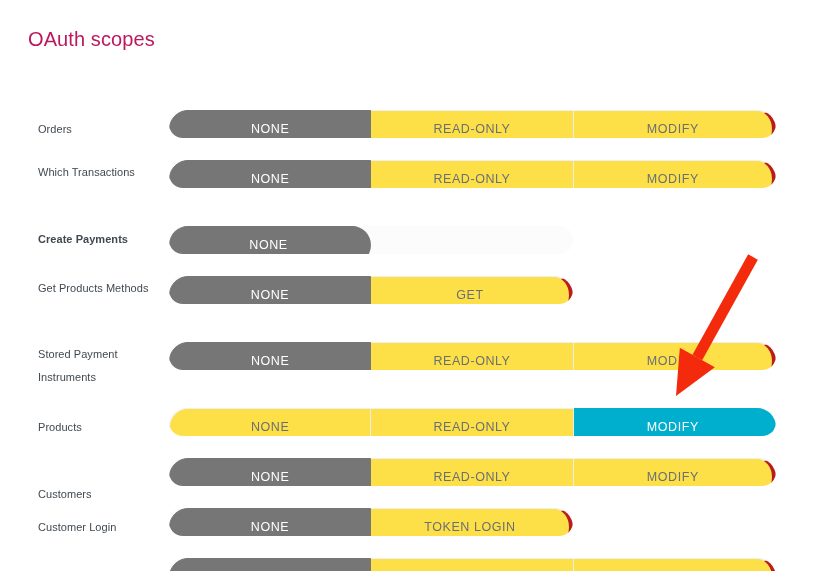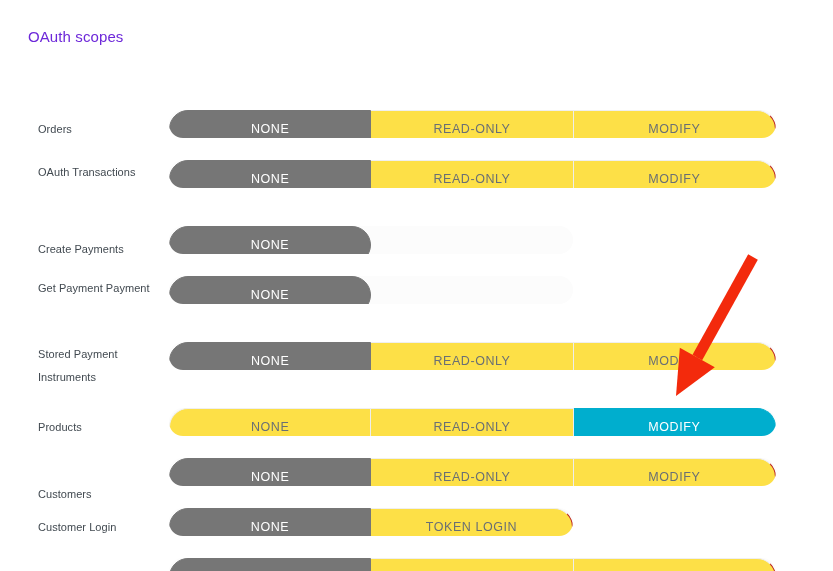--- a/index.html
+++ b/index.html
@@ -18,23 +18,23 @@
   #page {
     position: absolute;
     inset: 0;
     overflow: hidden;
   }
 
   .page-title {
     position: absolute;
     left: 28px;
     top: 28px;
-    font-size: 15px;
+    font-size: 20px;
     font-weight: 400;
-    color: #6d28d9;
+    color: #be185d;
     letter-spacing: 0.1px;
     white-space: nowrap;
   }
 
   .page-subtitle {
     position: absolute;
     left: 28px;
     top: 60px;
     font-size: 13.5px;
     color: #5f6368;
@@ -101,21 +101,21 @@
   }
   .cols-3 .seg { width: 202.33px; }
   .cols-2 .seg { width: 202px; }
 
   .seg:first-child {
     border-left: 1px solid #efefef;
     border-top-left-radius: 19px;
     border-bottom-left-radius: 19px;
   }
   .seg:last-child {
-    border-right: 1px solid #b91c1c;
+    border-right: 4px solid #b91c1c;
     border-top-right-radius: 19px;
     border-bottom-right-radius: 19px;
   }
 
   .seg.selected-gray {
     background: #767676;
     color: #ffffff;
     border-color: #767676;
   }
   .seg.selected-cyan {
@@ -144,37 +144,38 @@
   <div class="scope-list" id="scope-list">
       <div class="scope-row" style="top: 6px;">
         <div class="scope-label" style="top: 8px;">Orders</div>
         <div class="segmented cols-3">
           <div class="seg selected-gray">NONE</div>
           <div class="seg">READ-ONLY</div>
           <div class="seg">MODIFY</div>
         </div>
       </div>
       <div class="scope-row" style="top: 56px;">
-        <div class="scope-label" style="top: 1px;">OAuth Transactions</div>
+        <div class="scope-label" style="top: 1px;">Which Transactions</div>
         <div class="segmented cols-3">
           <div class="seg selected-gray">NONE</div>
           <div class="seg">READ-ONLY</div>
           <div class="seg">MODIFY</div>
         </div>
       </div>
       <div class="scope-row" style="top: 122px;">
-        <div class="scope-label" style="top: 12px;">Create Payments</div>
+        <div class="scope-label" style="top: 2px; font-weight: bold;">Create Payments</div>
         <div class="segmented cols-2">
           <div class="seg selected-gray">NONE</div>
         </div>
       </div>
       <div class="scope-row" style="top: 172px;">
-        <div class="scope-label" style="top: 1px;">Get Payment Payment</div>
+        <div class="scope-label" style="top: 1px;">Get Products Methods</div>
         <div class="segmented cols-2">
           <div class="seg selected-gray">NONE</div>
+          <div class="seg">GET</div>
         </div>
       </div>
       <div class="scope-row" style="top: 238px;">
         <div class="scope-label" style="top: 1px;">Stored Payment Instruments</div>
         <div class="segmented cols-3">
           <div class="seg selected-gray">NONE</div>
           <div class="seg">READ-ONLY</div>
           <div class="seg">MODIFY</div>
         </div>
       </div>

